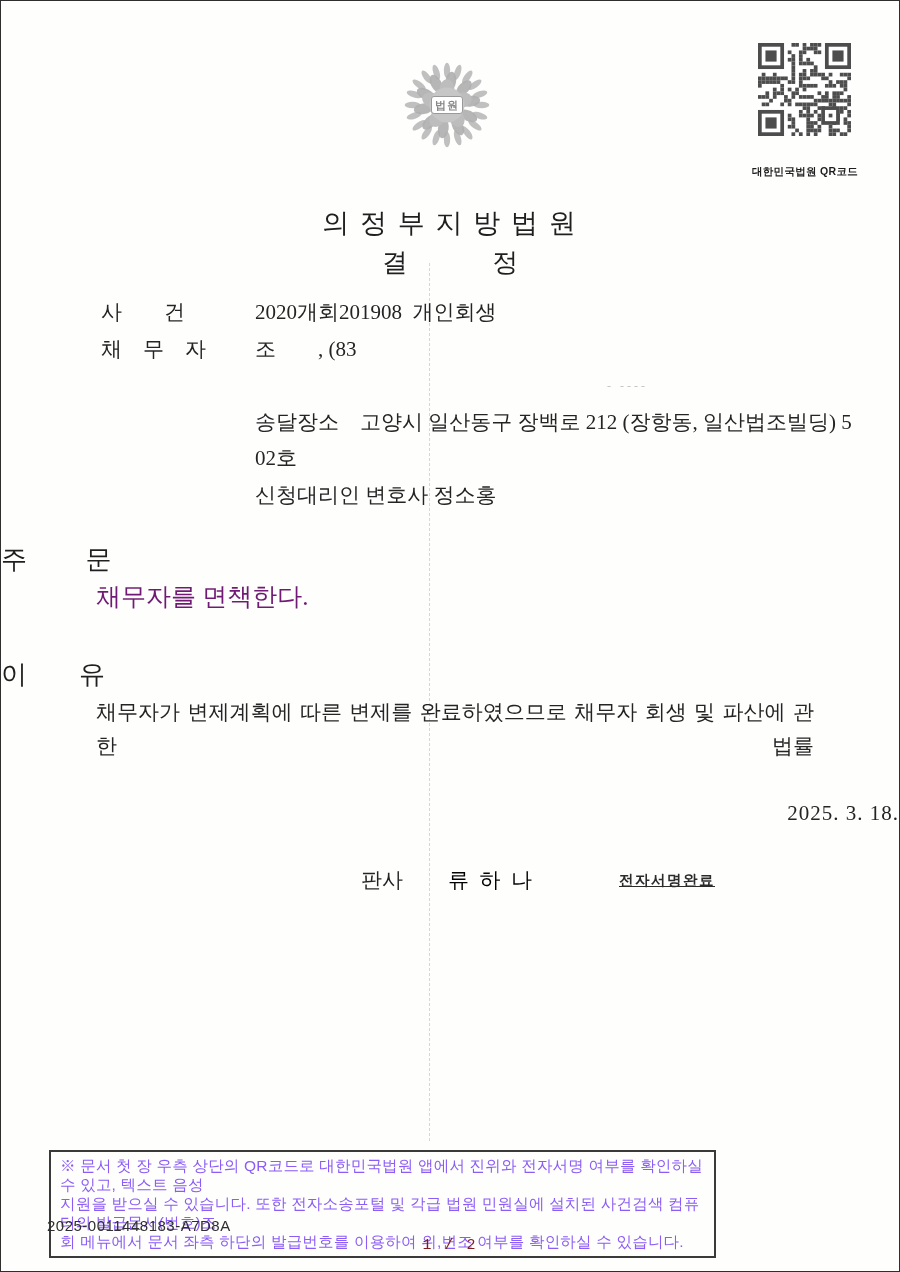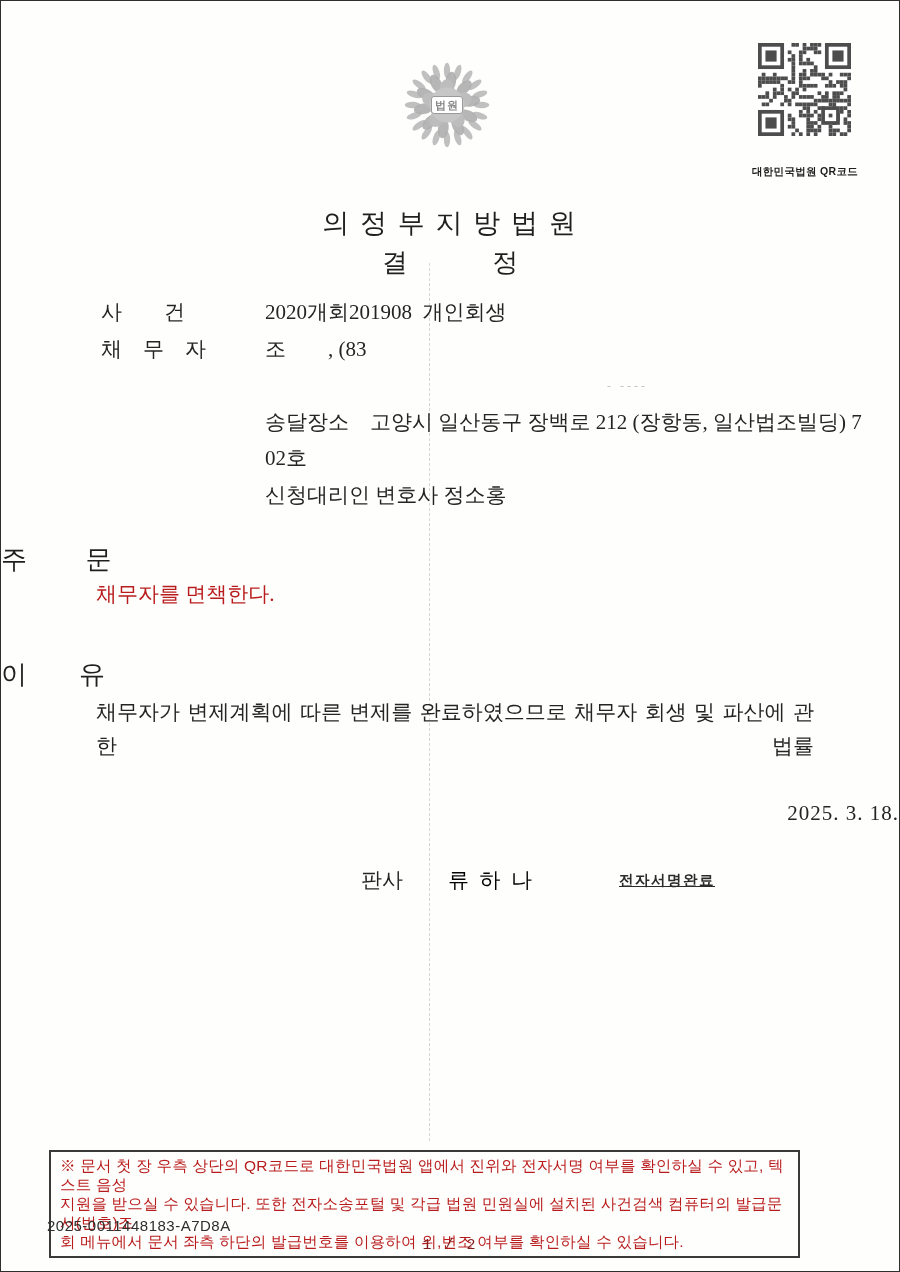--- a/index.html
+++ b/index.html
@@ -59,37 +59,37 @@
     white-space: pre; color: #1f1f1f;
   }
   
   .case-block { position: absolute; top: 297px; left: 0; width: 100%; }
   .case-row { position: relative; height: 36.5px; }
   .case-label {
     position: absolute; left: 100px; top: 0;
     font-size: 21px; white-space: pre; color: #242424;
   }
   .case-value {
-    position: absolute; left: 264px; top: 0;
+    position: absolute; left: 254px; top: 0;
     font-size: 21px; white-space: pre; color: #242424; text-align: right;
   }
   .redact-marks {
     position: absolute; left: 606px; top: 8px;
     font-size: 12px; color: #c3c3c3; letter-spacing: 3px;
   }
   
   .section-heading {
     position: absolute; left: 0; width: 100%;
     font-size: 26px; font-weight: normal;
     white-space: pre; color: #1f1f1f;
   }
   .order-heading { top: 541px; }
   .order-body {
     position: absolute; left: 95px; top: 579px;
-    font-size: 21px; color: #b91c1c;
+    font-size: 25px; color: #701a75;
   }
   .reason-heading { top: 656px; }
   .reason-body {
     position: absolute; left: 95px; top: 694px; width: 718px;
     font-size: 21px; line-height: 34px; color: #242424;
   }
   .reason-line-just { text-align: justify; text-align-last: justify; }
   
   .sig-date {
     position: absolute; top: 800px; left: 0; width: 100%;
@@ -110,26 +110,26 @@
     letter-spacing: 1.5px; color: #2b2b2b;
     padding-right: 6px;
   }
   
   .fold-line {
     position: absolute; left: 428px; top: 262px; height: 878px; width: 0;
     border-left: 1px dashed #d6d6d6;
   }
   
   .notice-box {
-    position: absolute; left: 48px; top: 1149px; width: 751px;
+    position: absolute; left: 48px; top: 1149px; width: 667px;
     border: 2px solid #3a3a3a;
     padding: 4px 9px 5px 9px;
     font-family: "Liberation Sans", sans-serif;
     font-size: 15.5px; line-height: 19px;
-    letter-spacing: 0.2px; color: #b91c1c;
+    letter-spacing: 0.2px; color: #8b5cf6;
   }
   .issue-number {
     position: absolute; left: 46px; top: 1216px;
     font-family: "Liberation Sans", sans-serif;
     font-size: 15px; letter-spacing: 0.5px; color: #2e2e2e;
   }
   .page-indicator {
     position: absolute; top: 1236px; left: 0; width: 100%;
     text-align: center;
     font-family: Liberation Mono, monospace;
@@ -417,21 +417,21 @@
       <span class="case-value">2020개회201908  개인회생</span>
     </div>
     <div class="case-row">
       <span class="case-label">채　무　자</span>
       <span class="case-value">조　　, (83</span>
     </div>
     <div class="case-row">
       <span class="redact-marks">- ----</span>
     </div>
     <div class="case-row">
-      <span class="case-value">송달장소　고양시 일산동구 장백로 212 (장항동, 일산법조빌딩) 7</span>
+      <span class="case-value">송달장소　고양시 일산동구 장백로 212 (장항동, 일산법조빌딩) 5</span>
     </div>
     <div class="case-row">
       <span class="case-value">02호</span>
     </div>
     <div class="case-row">
       <span class="case-value">신청대리인 변호사 정소홍</span>
     </div>
   </div>
 
   <div class="section-heading order-heading">주　　 문</div>

